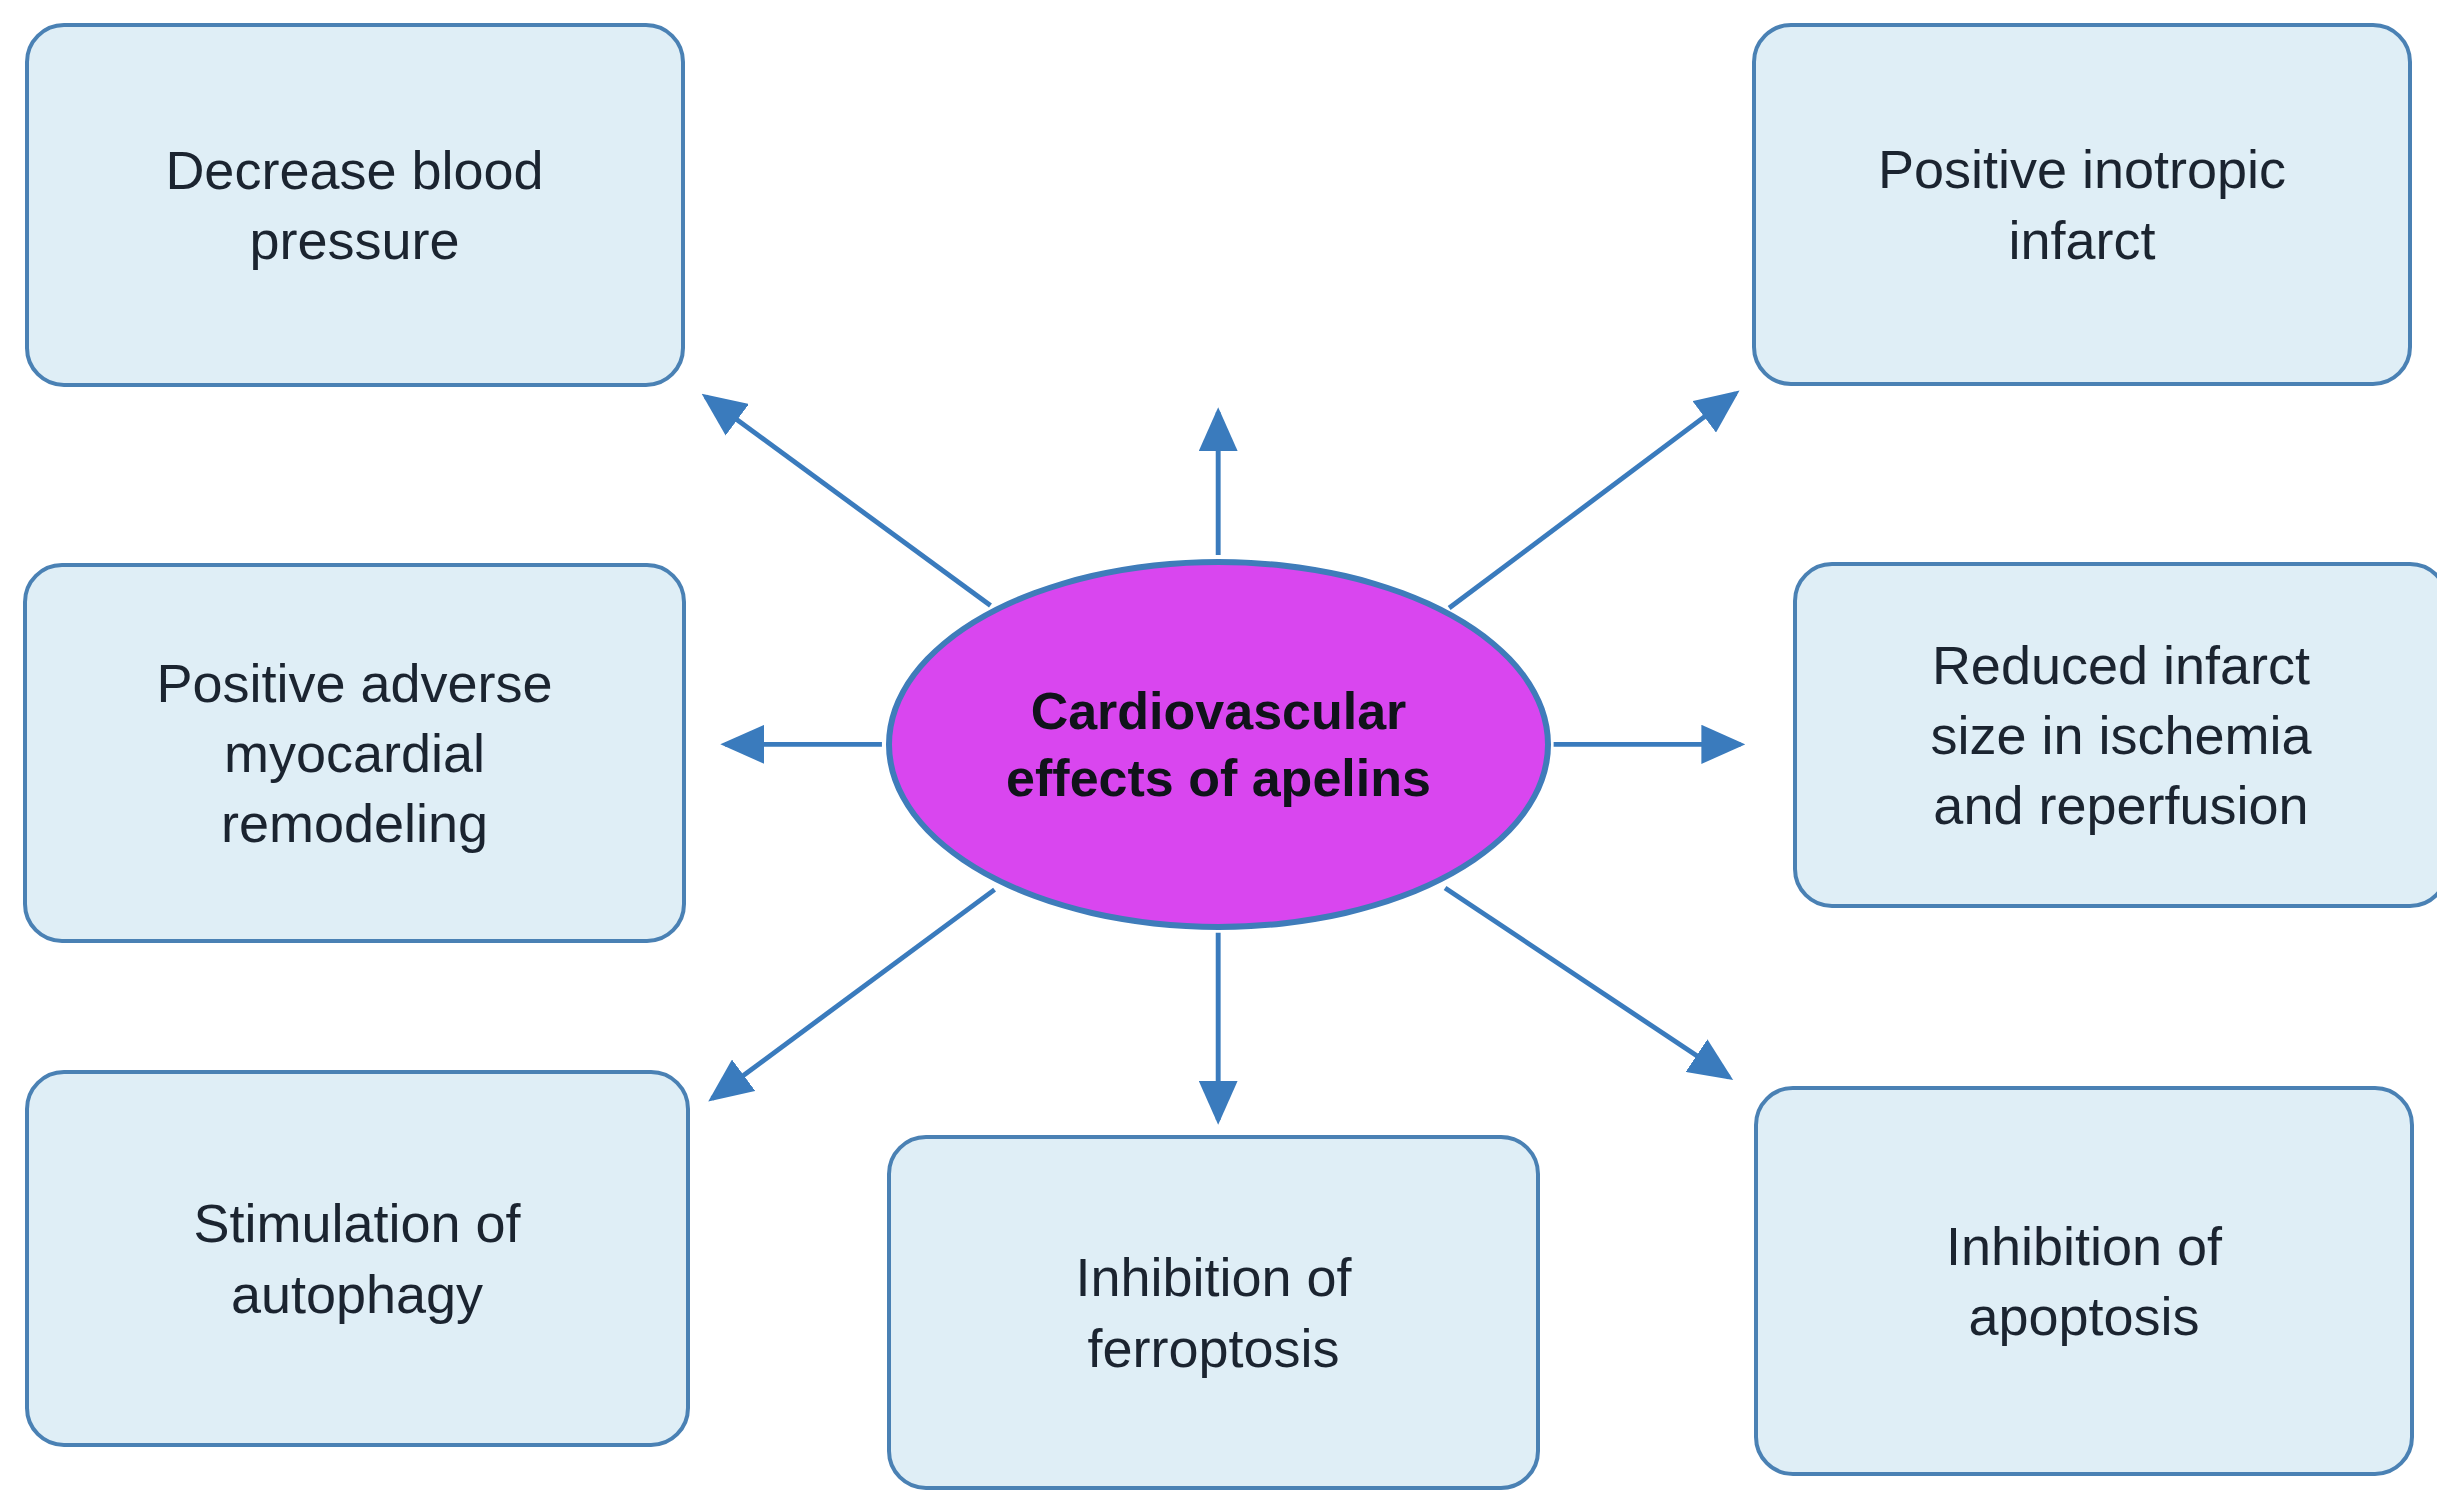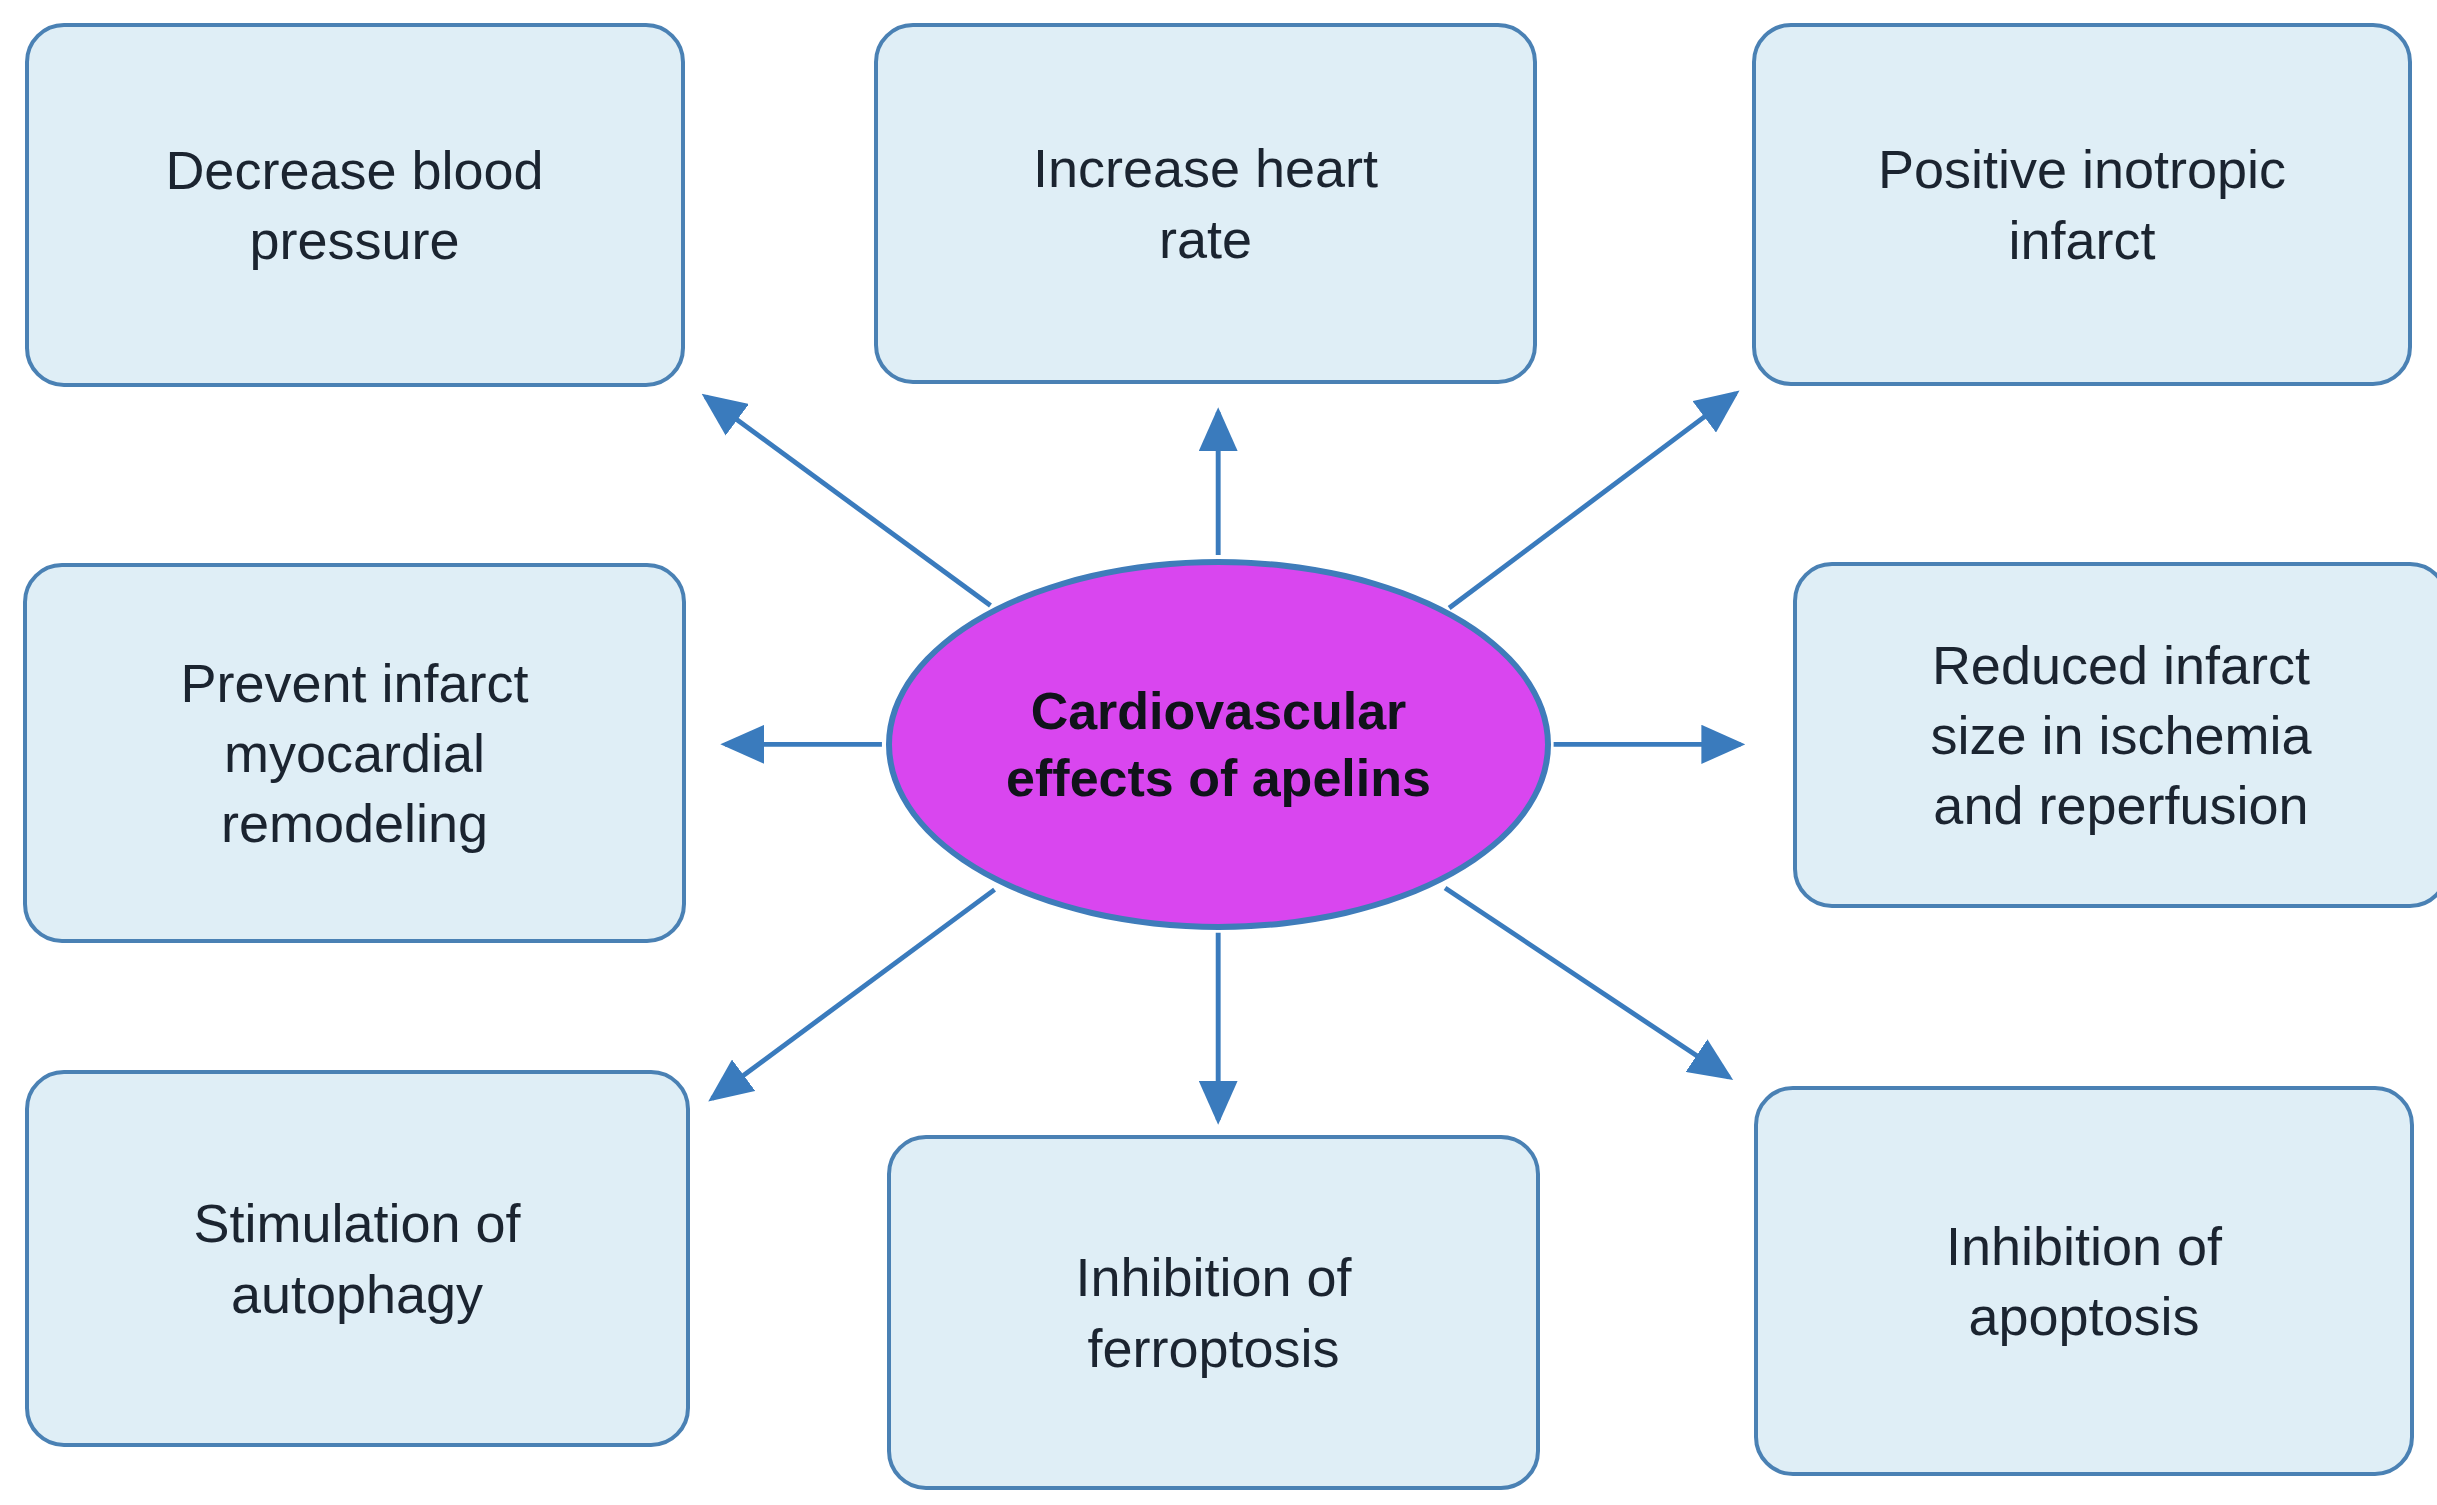--- a/index.html
+++ b/index.html
@@ -90,30 +90,26 @@
     <line x1="1903" y1="912" x2="2132" y2="912" stroke="#3a7bbd" stroke-width="6" marker-end="url(#ah)"></line>
     <line x1="1218" y1="1090" x2="872" y2="1346" stroke="#3a7bbd" stroke-width="6" marker-end="url(#ah)"></line>
     <line x1="1492" y1="1143" x2="1492" y2="1372" stroke="#3a7bbd" stroke-width="6" marker-end="url(#ah)"></line>
     <line x1="1770" y1="1088" x2="2118" y2="1320" stroke="#3a7bbd" stroke-width="6" marker-end="url(#ah)"></line>
   </svg>
 
   <div class="node-box" id="node-0">
     <div class="node-label">Decrease blood
 pressure</div>
   </div>
-  <div class="node-box" id="node-1">
-    <div class="node-label">Increase heart
-rate</div>
-  </div>
   <div class="node-box" id="node-2">
     <div class="node-label">Positive inotropic
 infarct</div>
   </div>
   <div class="node-box" id="node-3">
-    <div class="node-label">Prevent infarct
+    <div class="node-label">Positive adverse
 myocardial
 remodeling</div>
   </div>
   <div class="node-box" id="node-4">
     <div class="node-label">Reduced infarct
 size in ischemia
 and reperfusion</div>
   </div>
   <div class="node-box" id="node-5">
     <div class="node-label">Stimulation of

